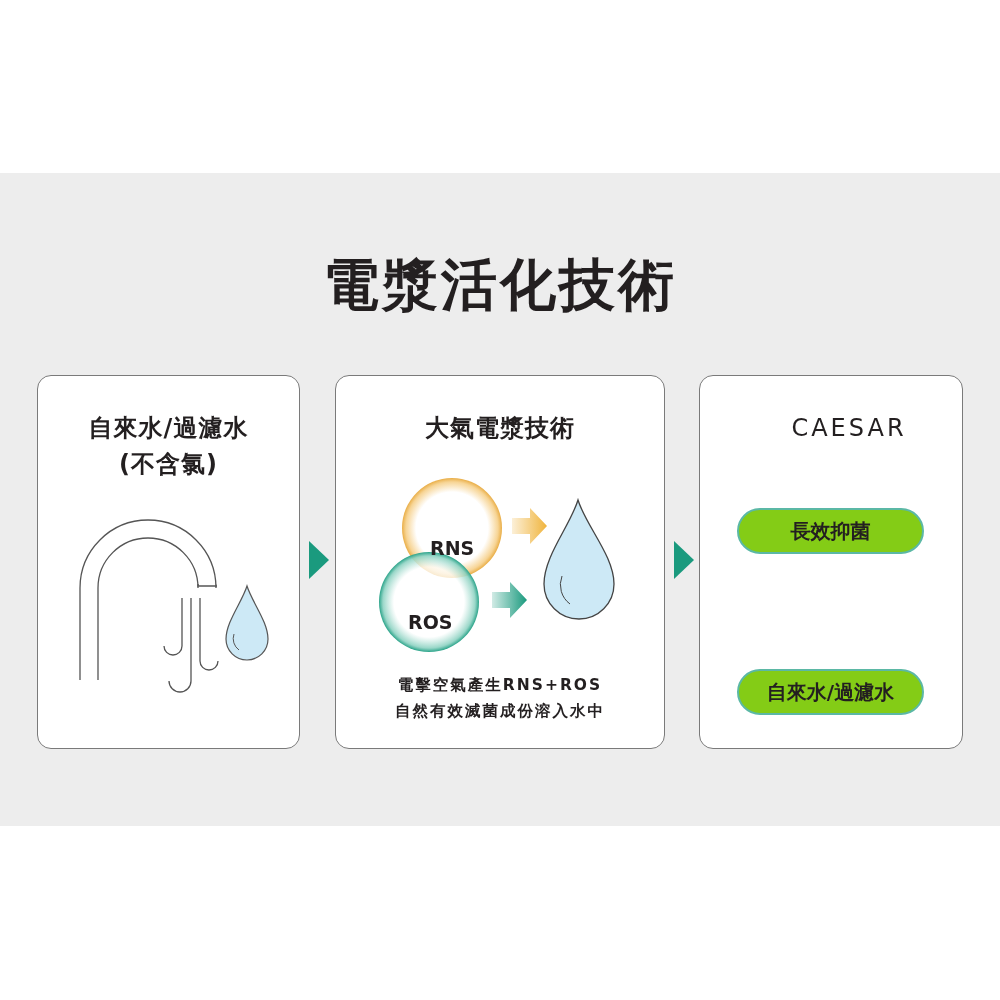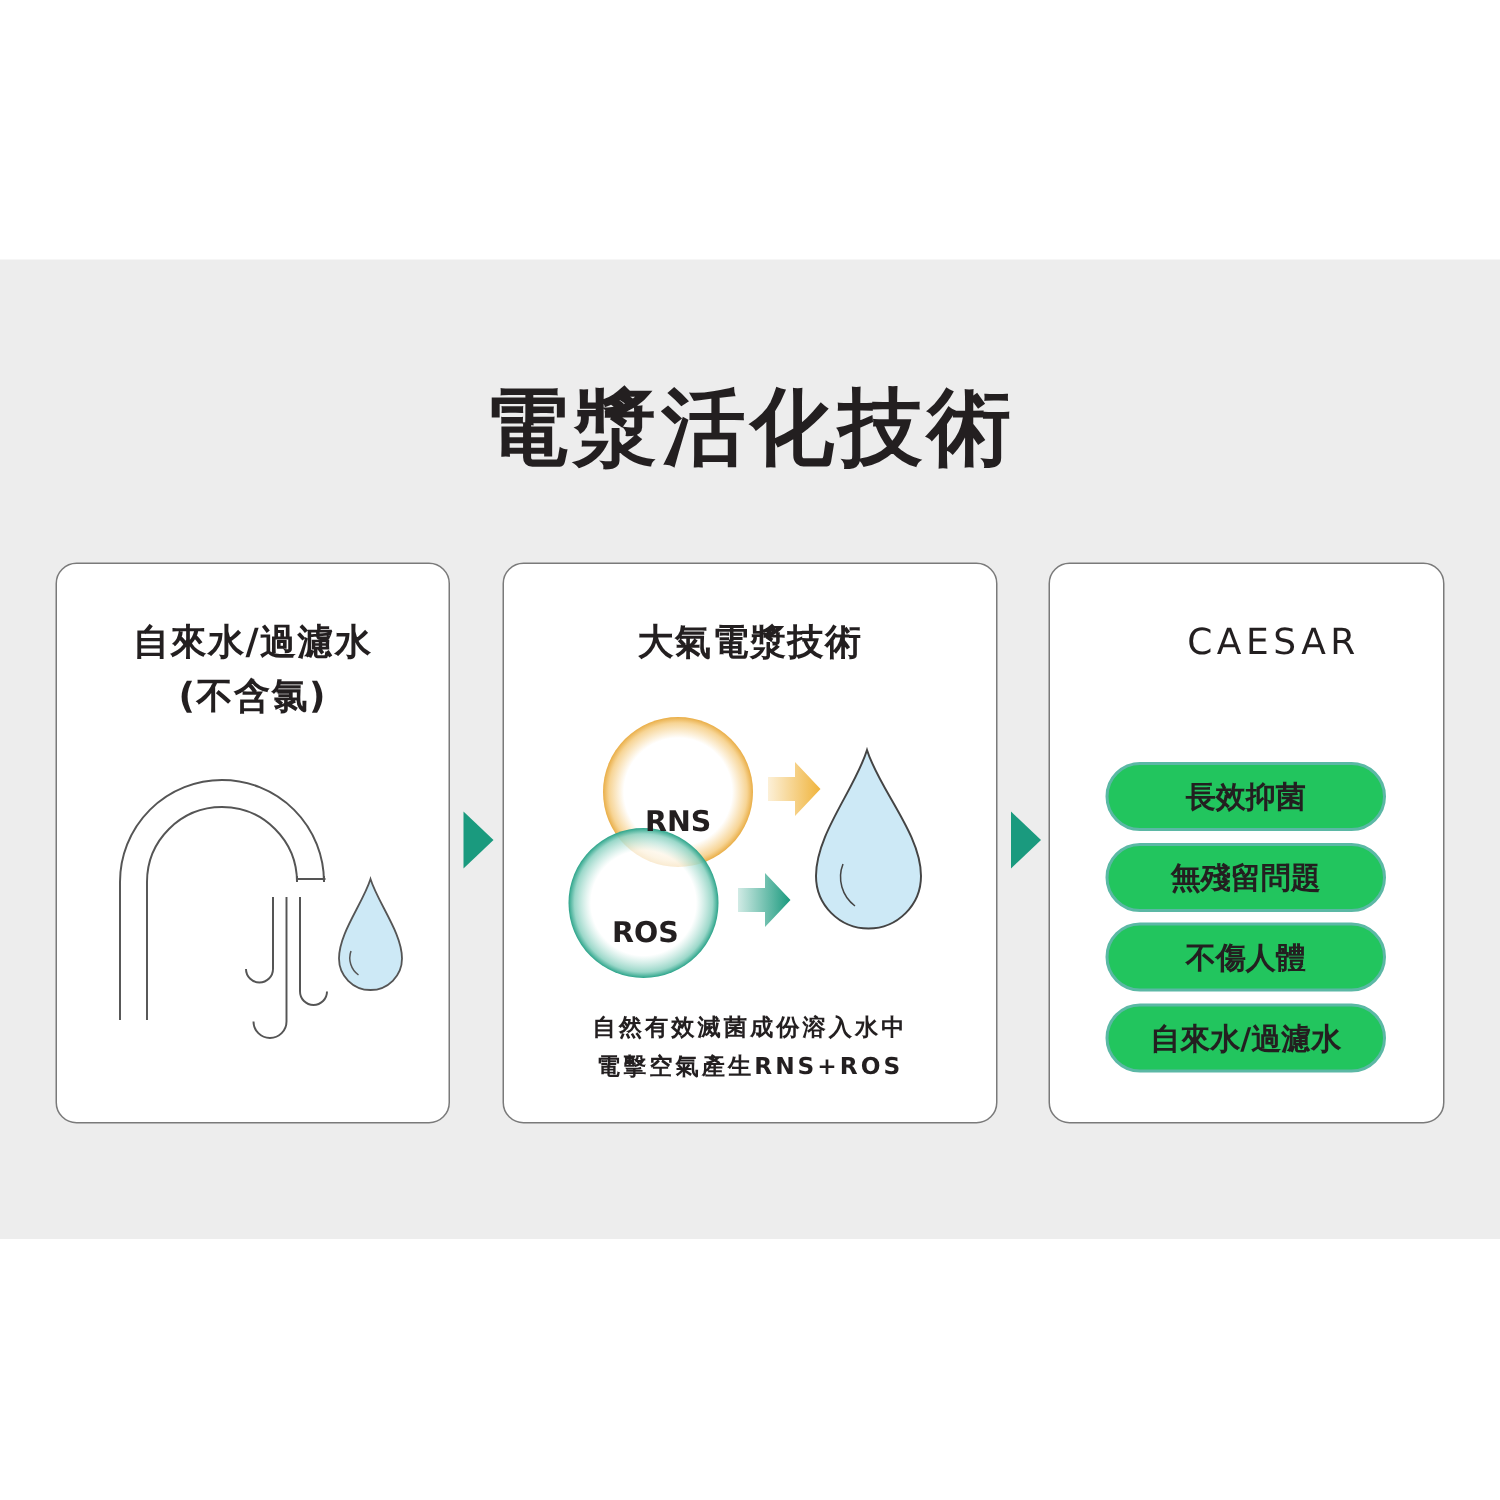--- a/index.html
+++ b/index.html
@@ -37,21 +37,21 @@
   }
   #arrow1 { left: 309px; top: 541px; }
   #arrow2 { left: 674px; top: 541px; }
   .desc {
     position: absolute; left: 0; width: 100%; text-align: center;
     font-size: 15.5px; font-weight: bold; letter-spacing: 2px; line-height: 26px; color: #231f20;
   }
   .desc { top: 296px; }
   .pill {
     position: absolute; left: 37px; width: 187px; height: 46px; box-sizing: border-box;
-    border: 2px solid #5bb8a5; border-radius: 24px; background: #22c55e;
+    border: 2px solid #5bb8a5; border-radius: 24px; background: #84cc16;
     text-align: center; line-height: 42px; font-size: 20px; font-weight: bold; color: #231f20;
   }
   .svg-abs { position: absolute; }
   .circle-label {
     position: absolute; font-size: 19px; font-weight: bold; color: #231f20; margin-top: 20px;
   }
 </style>
 </head>
 <body>
 
@@ -115,28 +115,26 @@
     <path d="M176 142 L194 142 L194 132 L211 150 L194 168 L194 158 L176 158 Z" fill="url(#aOrange)"></path>
     <path d="M156 216 L174 216 L174 206 L191 224 L174 242 L174 232 L156 232 Z" fill="url(#aTeal)"></path>
 
     <path d="M242 124 C250 150 278 180 278 208 A35 35 0 0 1 208 208 C208 180 234 150 242 124 Z" fill="#cde9f6" stroke="#444" stroke-width="1.3"></path>
     <path d="M226 200 A24 24 0 0 0 234 228" fill="none" stroke="#444" stroke-width="1"></path>
   </svg>
   <div class="circle-label" style="left:94px;top:141px">RNS</div>
   <div class="circle-label" style="left:72px;top:215px">ROS</div>
 
   <div class="desc">
+    <div>電擊空氣產生RNS+ROS</div>
     <div>自然有效滅菌成份溶入水中</div>
-    <div>電擊空氣產生RNS+ROS</div>
   </div>
 </div>
 
 <div class="arrow" id="arrow2"></div>
 
 <div class="card" id="card3">
   <div class="card-title t3">
     <div class="l1">CAESAR</div>
   </div>
   <div class="pill" style="top:132px">長效抑菌</div>
-  <div class="pill" style="top:186px">無殘留問題</div>
-  <div class="pill" style="top:239px">不傷人體</div>
   <div class="pill" style="top:293px">自來水/過濾水</div>
 </div>
 
 </body></html>

